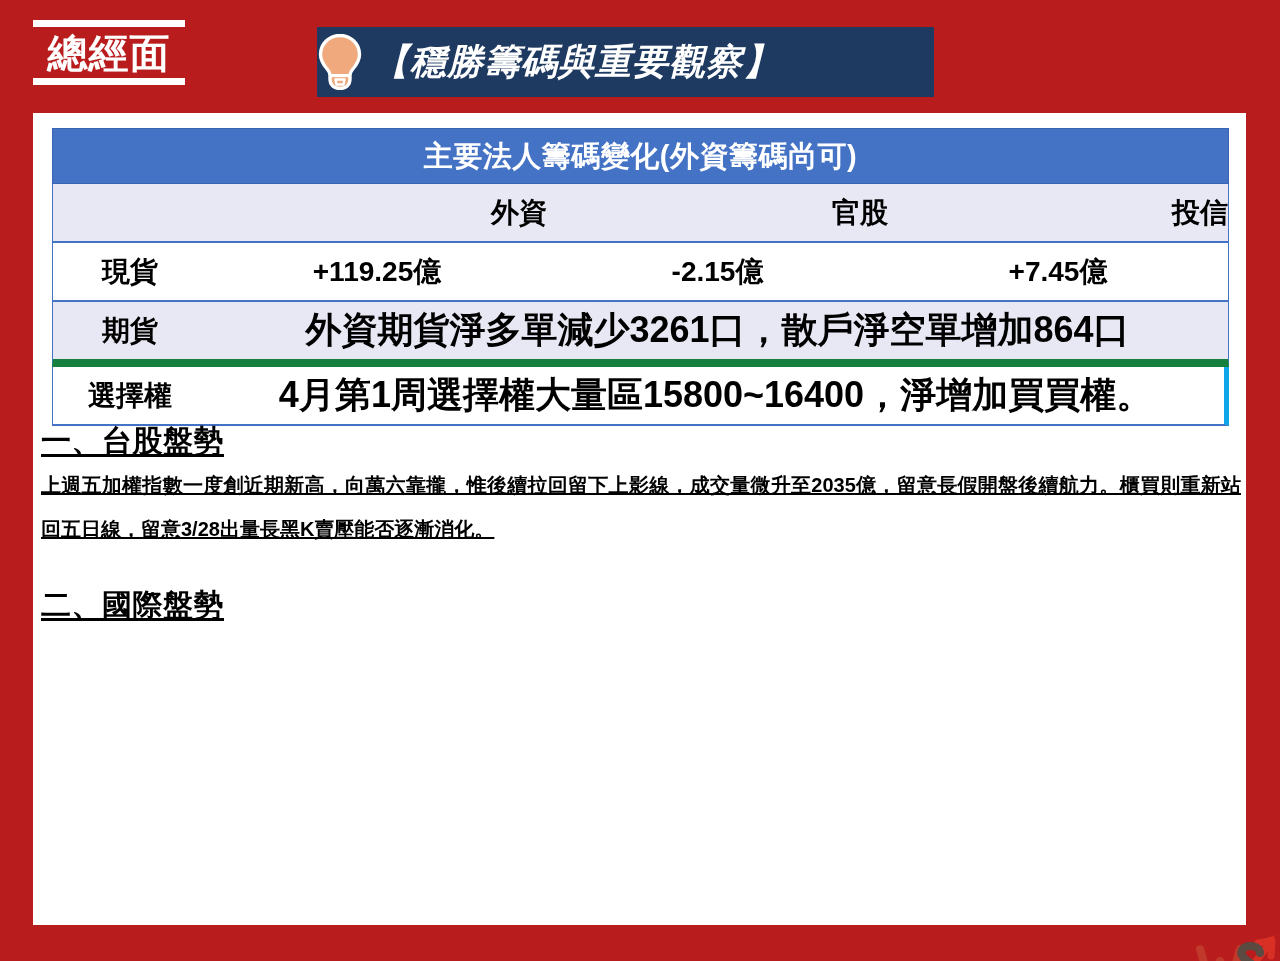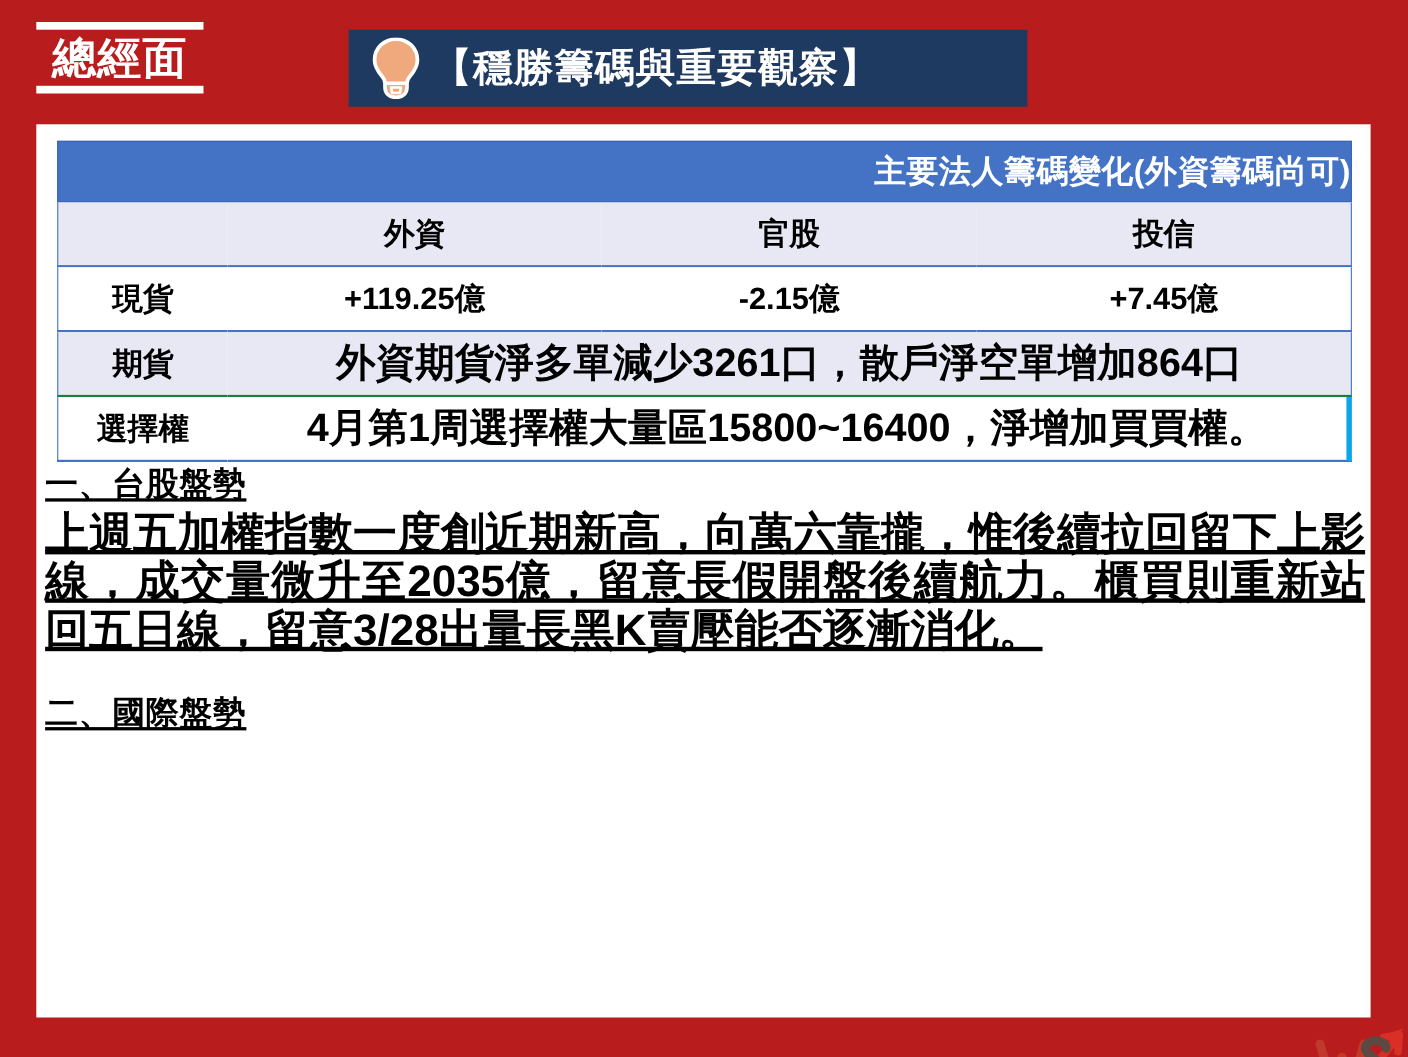--- a/index.html
+++ b/index.html
@@ -58,22 +58,22 @@
 
   .title-banner {
     position: absolute;
     left: 317px;
     top: 27px;
     width: 617px;
     height: 70px;
     background: #1f3a60;
     display: flex;
     align-items: center;
-    padding-left: 20px;
     box-sizing: border-box;
+    font-style: italic;
   }
   .bulb-icon {
     width: 46px;
     height: 56px;
     flex: 0 0 46px;
     position: relative;
     margin-right: 10px;
   }
   .bulb-icon svg { display: block; }
 
@@ -103,41 +103,40 @@
     left: 19px;
     top: 15px;
     width: 1177px;
     border-collapse: separate;
     border-spacing: 0;
     table-layout: fixed;
   }
   .chips-table td, .chips-table th {
     padding: 0;
     margin: 0;
-    text-align: right;
   }
 
   .tbl-title {
     background: #4472c4;
     color: #ffffff;
     font-size: 29px;
     font-weight: bold;
     text-align: center;
     height: 54px;
     line-height: 54px;
     letter-spacing: 0.5px;
     border: 1px solid #3a63b0;
   }
 
   .tbl-subhead td {
     background: #e8e8f4;
     color: #000000;
     font-size: 28px;
     font-weight: bold;
-    text-align: center;
+    text-align: right;
     height: 57px;
     border-left: 1px solid #4472c4;
     border-right: 1px solid #4472c4;
     border-bottom: 2px solid #4472c4;
     font-family: Liberation Mono, monospace;
   }
   .tbl-subhead td.first {
     border-right: none;
   }
   .tbl-subhead td.mid { border-left: none; border-right: none; }
@@ -155,21 +154,21 @@
     text-align: center;
   }
   .row-shade td {
     background: #e8e8f4;
     color: #000000;
     font-size: 28px;
     font-weight: bold;
     height: 57px;
     border-left: 1px solid #4472c4;
     border-right: 1px solid #4472c4;
-    border-bottom: 2px solid #15803d;
+    border-bottom: 8px solid #15803d;
     text-align: center;
     margin-left: 24px;
   }
   .row-white td.rowlabel, .row-shade td.rowlabel {
     border-right: none;
     width: 155px;
     text-align: center;
   }
   .row-white td.cell, .row-shade td.cell {
     border-left: none;
@@ -196,21 +195,21 @@
   .sec-heading {
     font-size: 30px;
     font-weight: bold;
     line-height: 40px;
     text-decoration: underline;
     text-underline-offset: 3px;
     display: inline-block;
     letter-spacing: 0.5px;
   }
   .sec-body {
-    font-size: 40px;
+    font-size: 20px;
     font-weight: bold;
     line-height: 44px;
     letter-spacing: 0px;
     margin-top: 2px;
     text-align: justify;
     text-justify: inter-character;
   }
   .sec-gap { height: 34px; }
 
   

